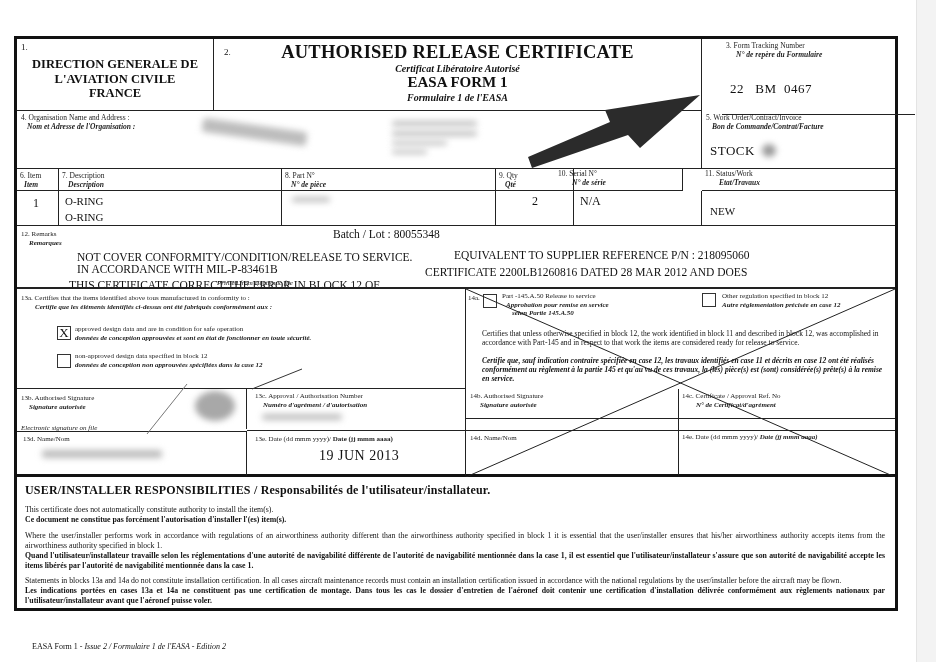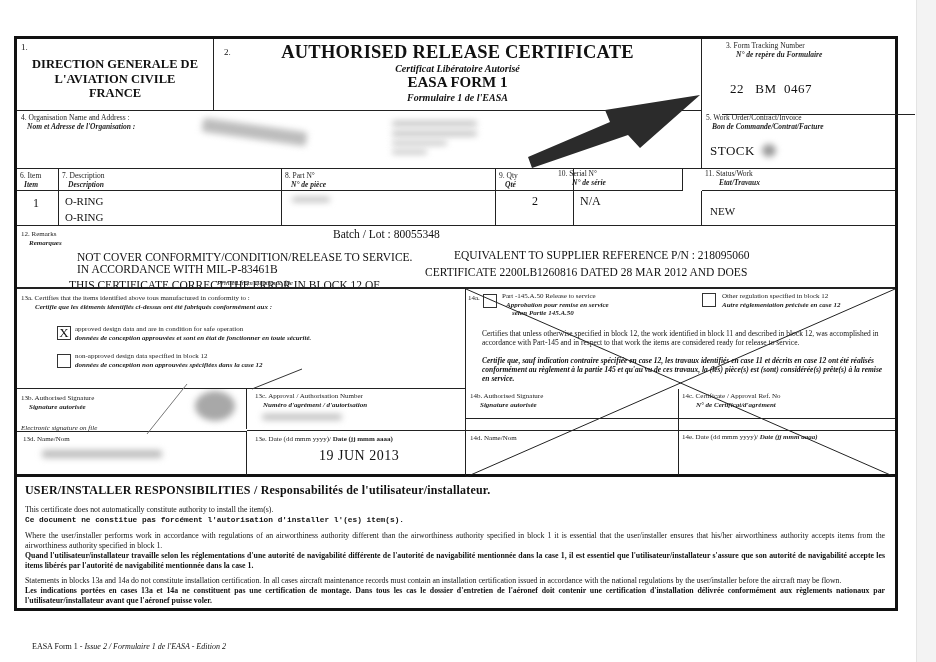--- a/index.html
+++ b/index.html
@@ -235,21 +235,21 @@
   </svg>
   <svg class="cross" style="left:120px;top:290px;" width="170" height="110">
     <line x1="10" y1="105" x2="50" y2="55" stroke="#777" stroke-width="1"></line>
     <line x1="115" y1="60" x2="165" y2="40" stroke="#333" stroke-width="1"></line>
   </svg>
 
   <div style="position:absolute;left:0;top:438px;width:878px;height:131px;">
     <div class="resp-title">USER/INSTALLER RESPONSIBILITIES / Responsabilités de l'utilisateur/installateur.</div>
     <div class="resp-p" style="top:28px;">
       <div>This certificate does not automatically constitute authority to install the item(s).</div>
-      <div style="font-weight:bold;font-family:Liberation Mono, monospace;">Ce document ne constitue pas forcément l'autorisation d'installer l'(es) item(s).</div>
+      <div style="font-weight:bold;">Ce document ne constitue pas forcément l'autorisation d'installer l'(es) item(s).</div>
     </div>
     <div class="resp-p" style="top:54px;">
       <div>Where the user/installer performs work in accordance with regulations of an airworthiness authority different than the airworthiness authority specified in block 1 it is essential that the user/installer ensures that his/her airworthiness authority accepts items from the airworthiness authority specified in block 1.</div>
       <div style="font-weight:bold;">Quand l'utilisateur/installateur travaille selon les réglementations d'une autorité de navigabilité différente de l'autorité de navigabilité mentionnée dans la case 1, il est essentiel que l'utilisateur/installateur s'assure que son autorité de navigabilité accepte les items libérés par l'autorité de navigabilité mentionnée dans la case 1.</div>
     </div>
     <div class="resp-p" style="top:99px;">
       <div>Statements in blocks 13a and 14a do not constitute installation certification. In all cases aircraft maintenance records must contain an installation certification issued in accordance with the national regulations by the user/installer before the aircraft may be flown.</div>
       <div style="font-weight:bold;">Les indications portées en cases 13a et 14a ne constituent pas une certification de montage. Dans tous les cas le dossier d'entretien de l'aéronef doit contenir une certification d'installation délivrée conformément aux règlements nationaux par l'utilisateur/installateur avant que l'aéronef puisse voler.</div>
     </div>
   </div>

